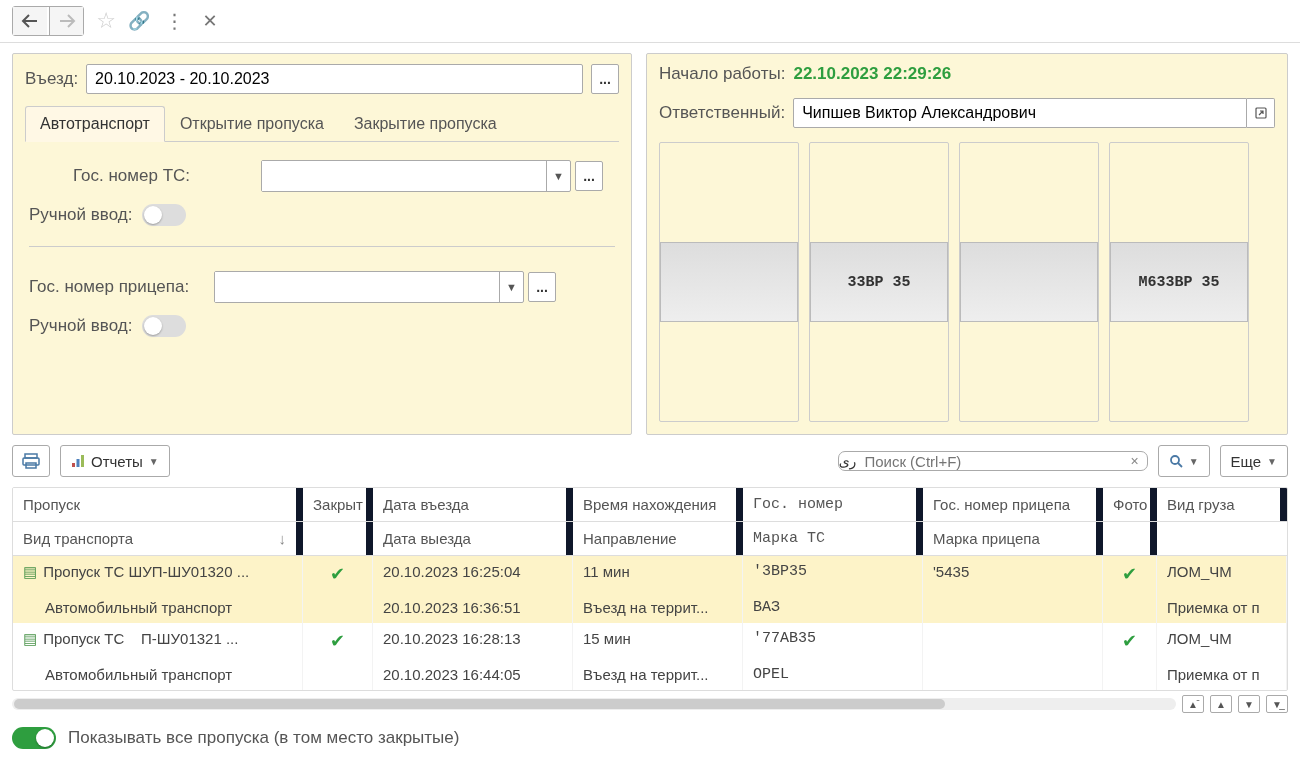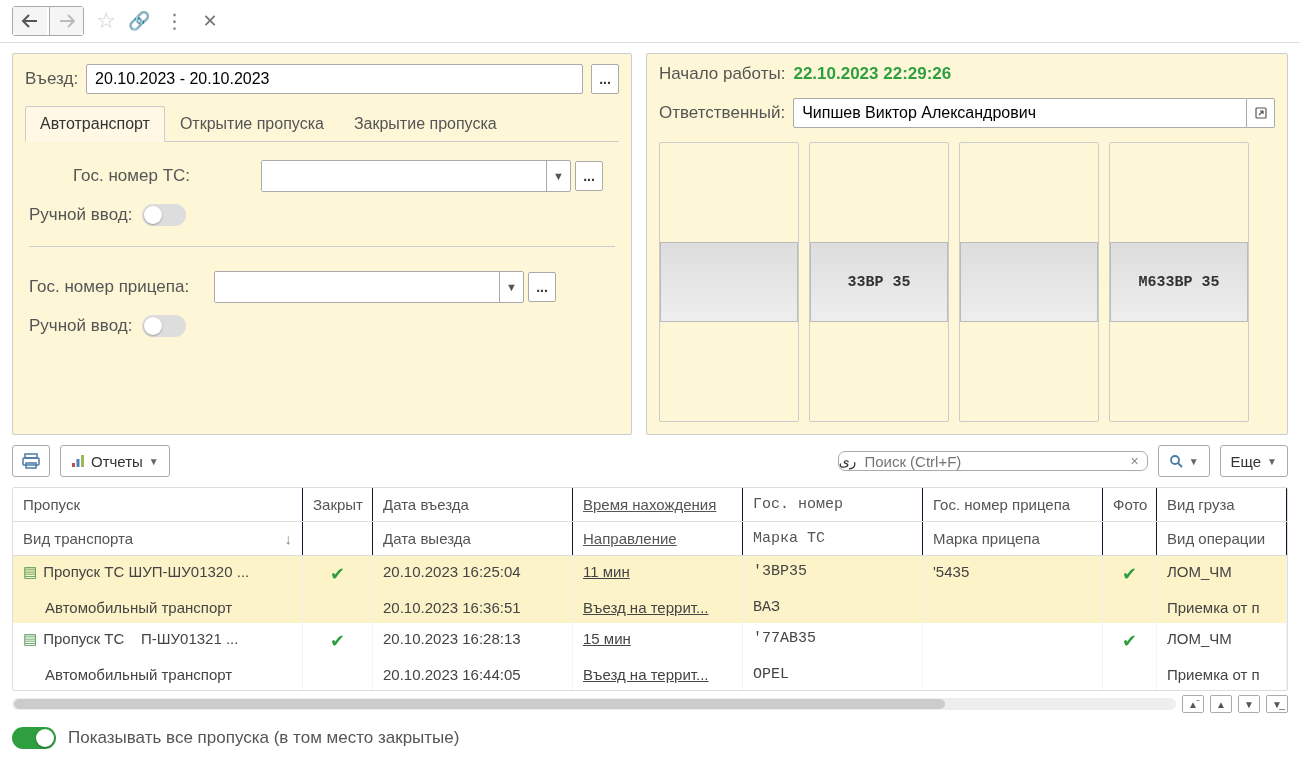--- a/index.html
+++ b/index.html
@@ -172,25 +172,25 @@
     overflow: hidden;
   }
   .table-header, .table-subheader {
     display: flex;
     background: #fff;
     color: #555;
     font-size: 15px;
   }
   .table-header { border-bottom: 1px solid #ddd; }
   .table-subheader { border-bottom: 1px solid #ddd; }
-  .th { padding: 8px 10px; border-right: 1px solid #0f172a; }
+  .th { padding: 8px 10px; border-right: 7px solid #0f172a; }
   .col-pass { width: 290px; }
   .col-closed { width: 70px; text-align: center; }
   .col-date { width: 200px; }
-  .col-time { width: 170px; text-decoration: underline; }
+  .col-time { width: 170px; }
   .col-num { width: 180px; font-family: Liberation Mono, monospace; }
   .col-trailer { width: 180px; }
   .col-photo { width: 54px; text-align: center; }
   .col-cargo { flex: 1; min-width: 0; }
 
   .table-row {
     display: flex;
     font-size: 15px;
     color: #444;
   }
@@ -381,21 +381,20 @@
       <div class="th col-pass" style="display:flex;justify-content:space-between;">
         <span>Вид транспорта</span>
         <span class="sort-arrow">↓</span>
       </div>
       <div class="th col-closed"></div>
       <div class="th col-date">Дата выезда</div>
       <div class="th col-time">Направление</div>
       <div class="th col-num">Марка ТС</div>
       <div class="th col-trailer">Марка прицепа</div>
       <div class="th col-photo"></div>
-      <div class="th col-cargo">Вид операции</div>
     </div>
 
     <div id="table-body">
         <div class="table-row selected">
           <div class="td col-pass"><span class="doc-icon">▤</span>Пропуск ТС   ШУП-ШУ01320 ...</div>
           <div class="td col-closed"><span class="check">✔</span></div>
           <div class="td col-date">20.10.2023 16:25:04</div>
           <div class="td col-time">11 мин</div>
           <div class="td col-num">'3ВР35</div>
           <div class="td col-trailer">'5435</div>

